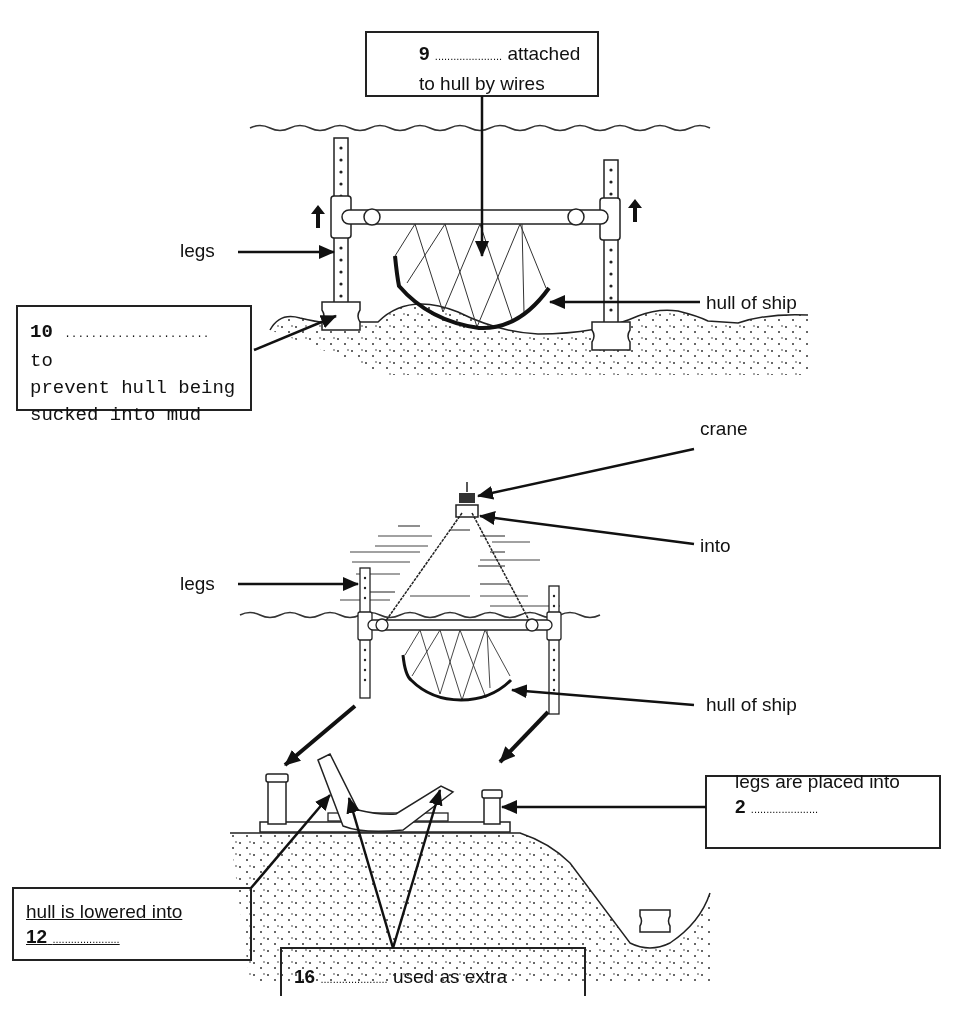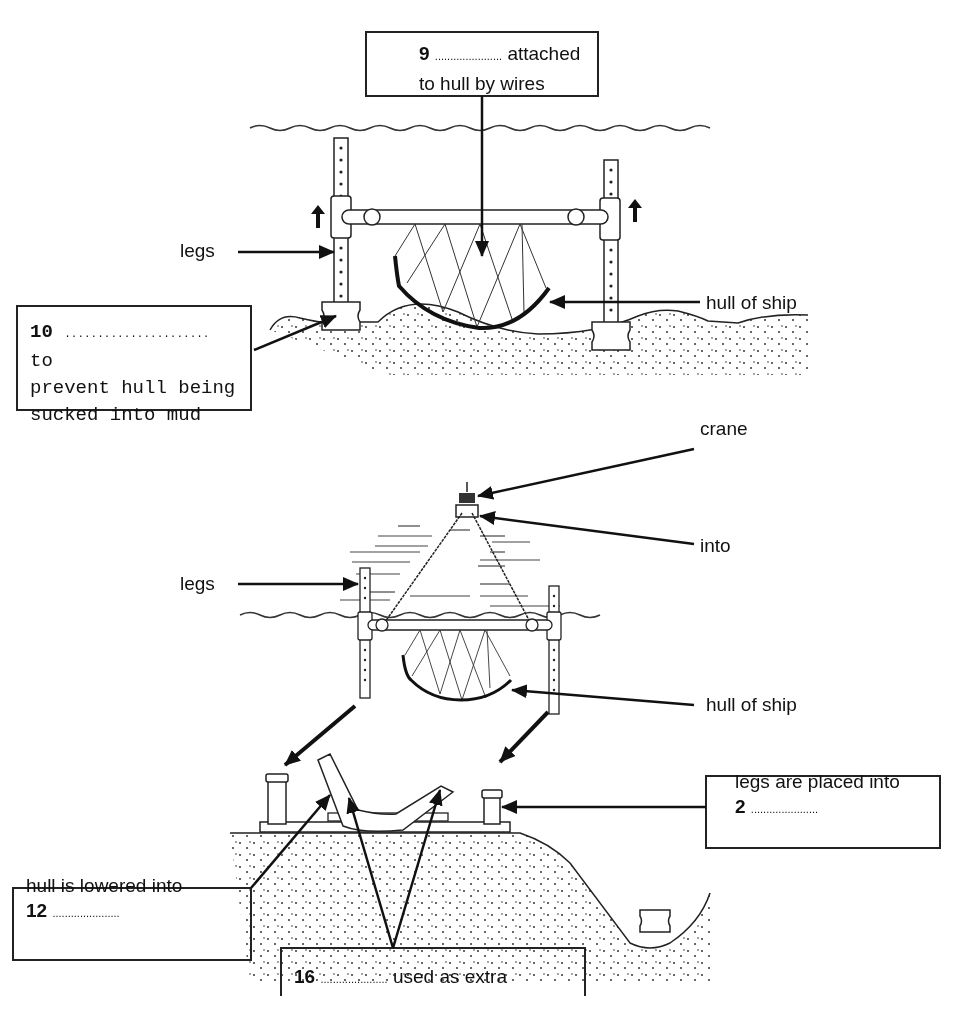--- a/index.html
+++ b/index.html
@@ -206,21 +206,21 @@
 <div class="label" style="left:700px;top:535px;">into</div>
 <div class="label" style="left:180px;top:573px;">legs</div>
 <div class="label" style="left:706px;top:694px;">hull of ship</div>
 
 <div class="label" style="left:718px;top:769px;width:220px;line-height:25px;margin-left:17px;">
   <span>legs are placed into</span><br>
   <span class="num">2</span>
   <span class="dots" style="font-size:11px;">......................</span>
 </div>
 
-<div class="label" style="left:26px;top:873px;width:222px;line-height:25px;">
+<div class="label" style="left:26px;top:899px;width:222px;line-height:25px;text-decoration:underline;">
   <span>hull is lowered into</span><br>
   <span class="num">12</span>
   <span class="dots" style="font-size:11px;">......................</span>
 </div>
 
 <div class="label" style="left:294px;top:966px;width:290px;">
   <span class="num">16</span>
   <span class="dots" style="font-size:11px;">......................</span>
   <span>used as extra</span>
 </div>

